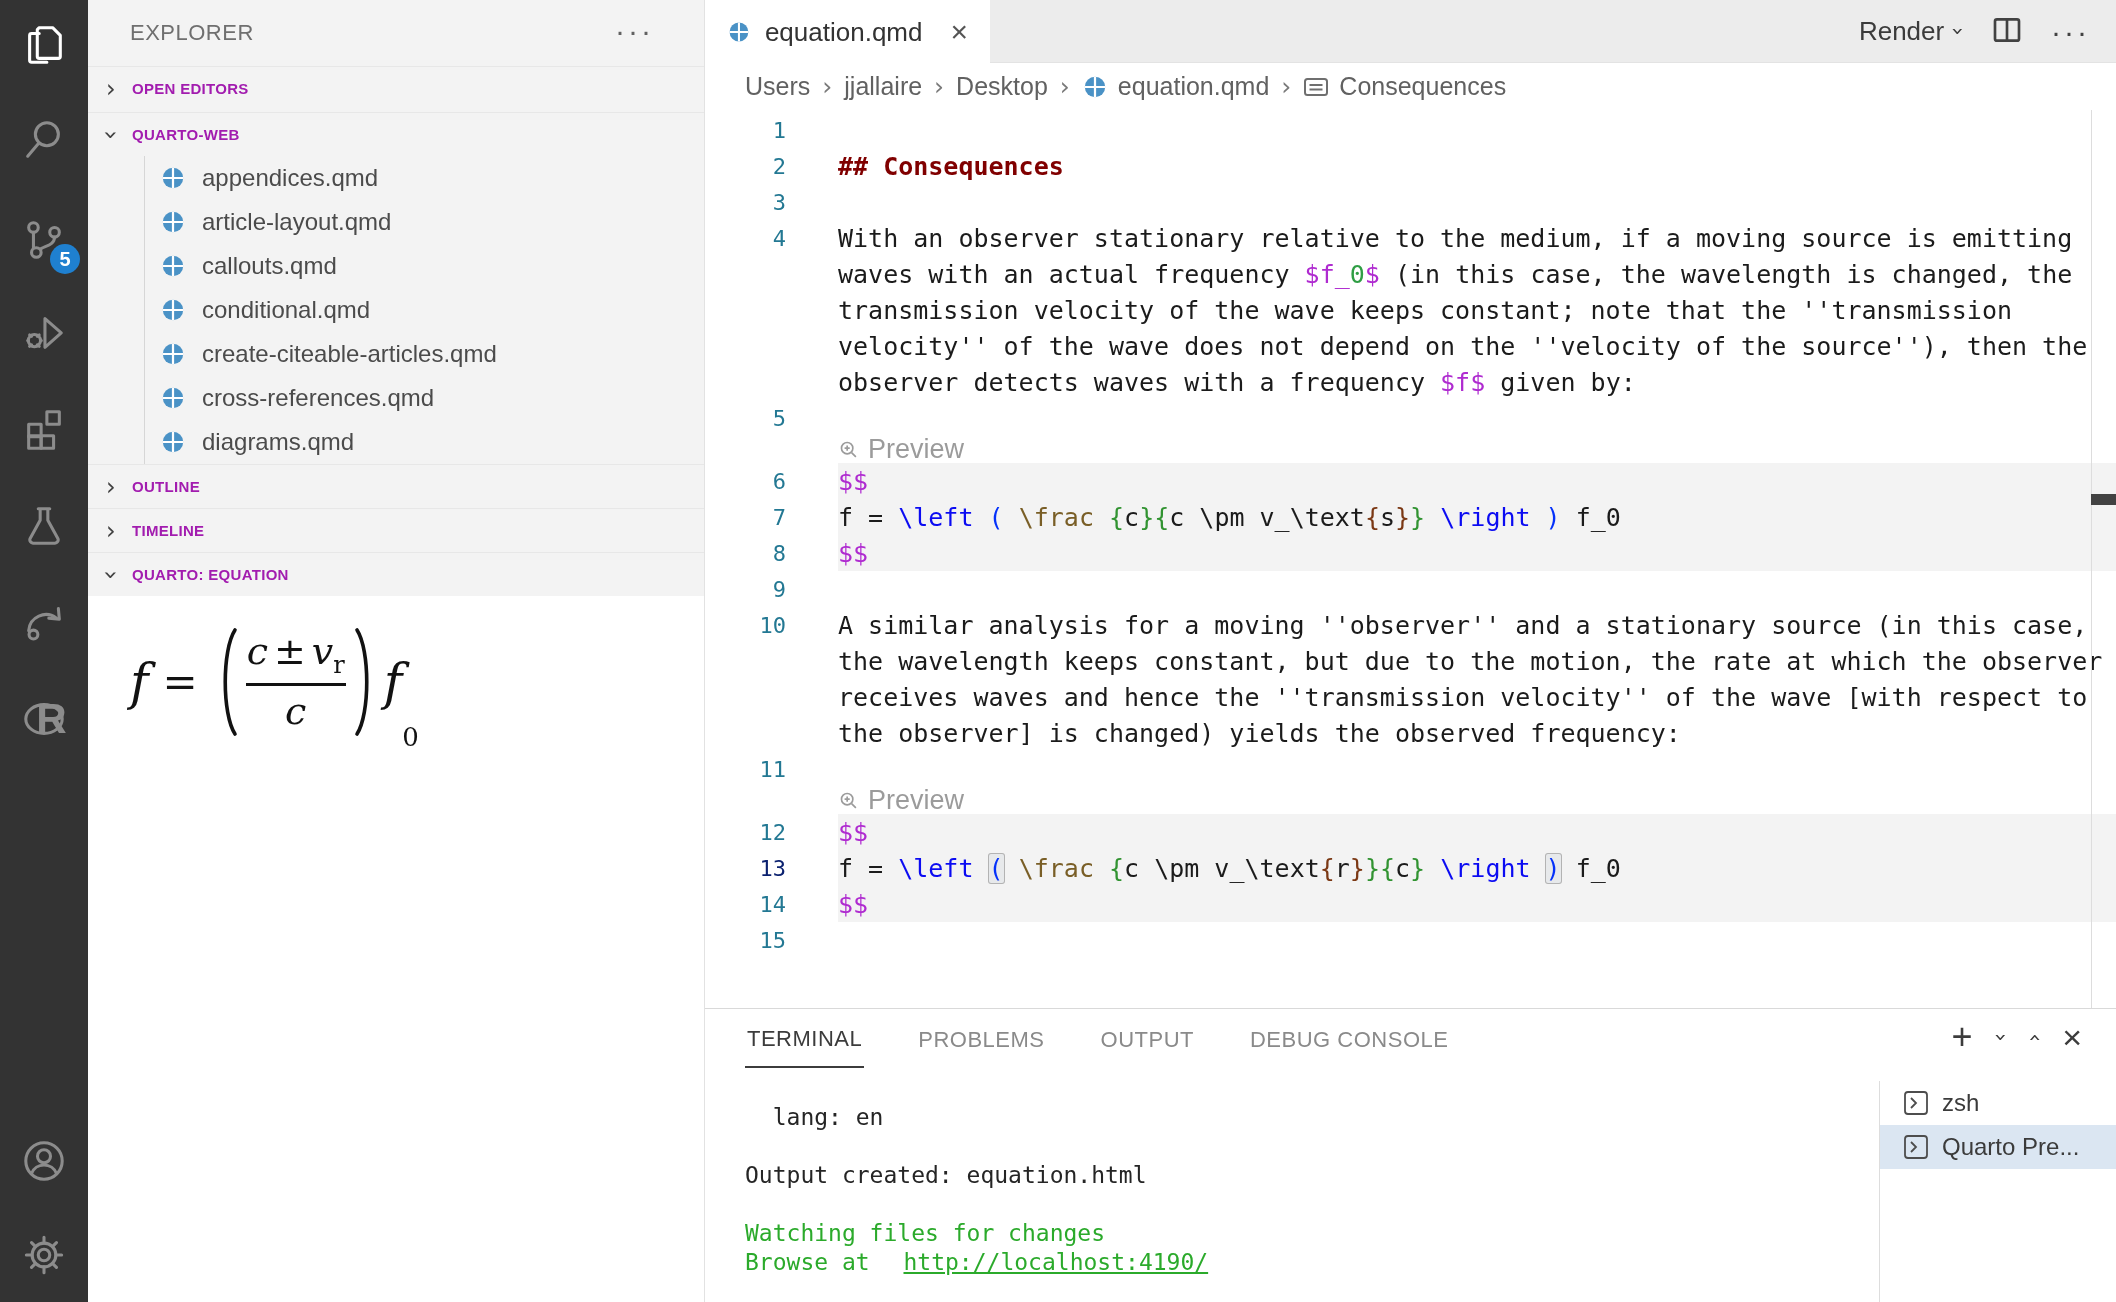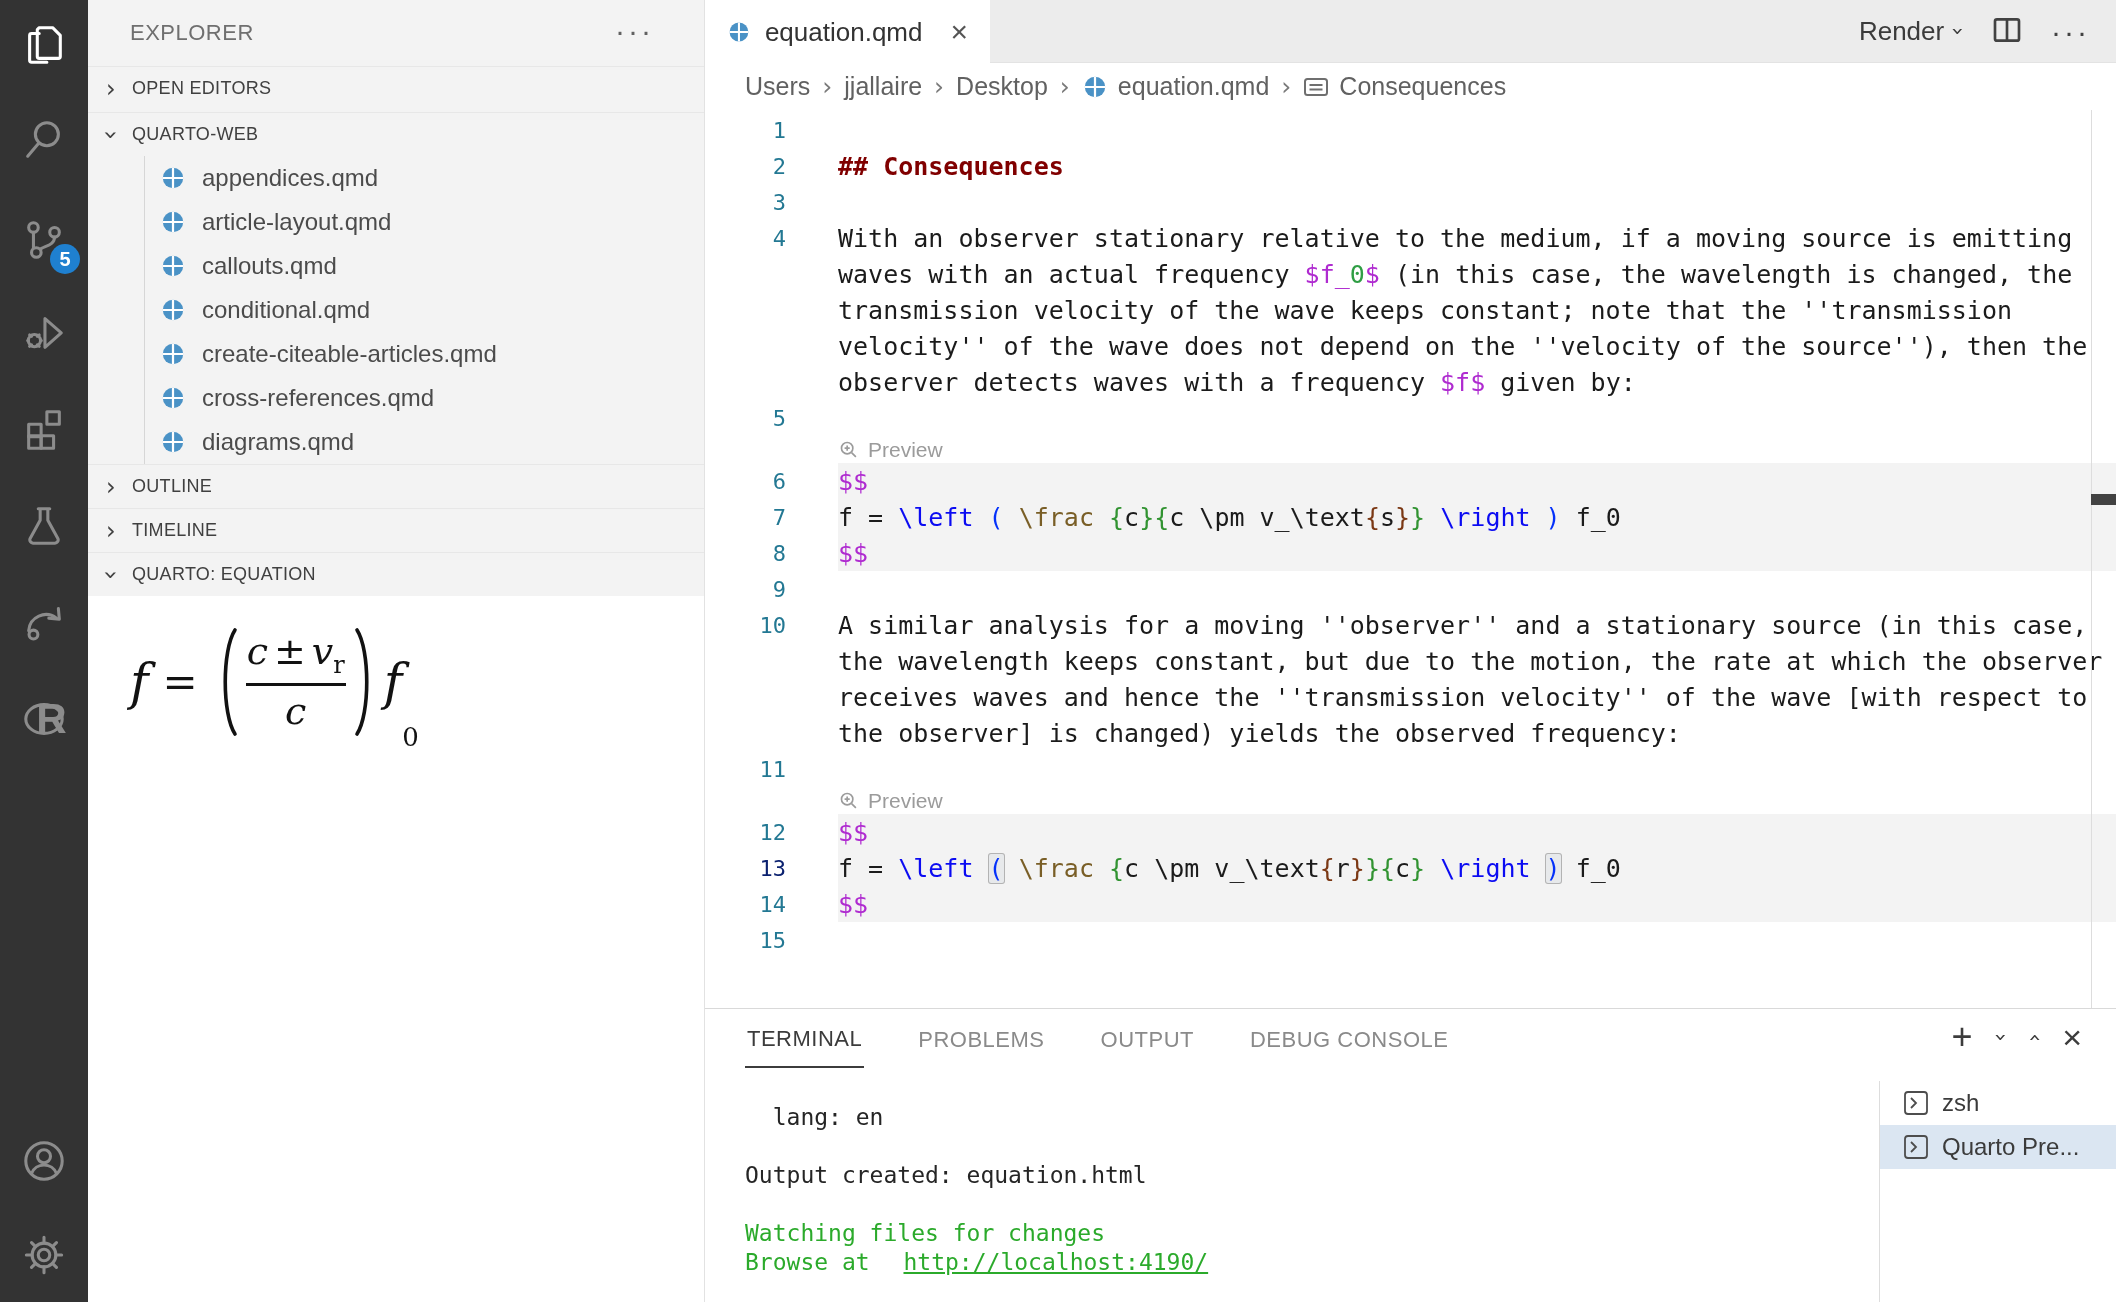--- a/index.html
+++ b/index.html
@@ -17,21 +17,21 @@
 
   
   .sidebar{position:absolute;left:88px;top:0;width:617px;height:1302px;background:#f3f3f3;border-right:1px solid #e2e2e2;}
   .sb-title{position:absolute;left:0;top:0;width:100%;height:66px;display:flex;align-items:center;padding-left:42px;font-size:22px;color:#6f6f6f;letter-spacing:.5px;}
   .sb-ellipsis{position:absolute;right:50px;top:16px;font-size:30px;color:#616161;letter-spacing:3px;line-height:30px;}
   .sb-row{position:absolute;left:0;width:100%;height:44px;display:flex;align-items:center;padding-left:18px;border-top:1px solid #e7e7e7;}
   .sb-row .chev{width:26px;font-size:24px;color:#424242;display:inline-block;}
   .chev-r, .chev-d, .chev-u{font-family:"DejaVu Sans",sans-serif;display:inline-block;}
   .chev-d{transform:rotate(90deg);}
   .chev-u{transform:rotate(-90deg);}
-  .sb-row .sb-label{font-size:18px;font-weight:400;color:#404040;letter-spacing:.3px;}
+  .sb-row .sb-label{font-size:15px;font-weight:700;color:#a21caf;letter-spacing:.3px;}
   .file-list{position:absolute;left:0;top:156px;width:100%;height:308px;}
   .file-row{height:44px;display:flex;align-items:center;padding-left:72px;cursor:pointer;}
   .file-row .fname{font-size:24px;color:#4b4b4b;margin-left:16px;}
   .indent-guide{position:absolute;left:56px;top:156px;width:1px;height:308px;background:#d6d6d6;}
   .eq-panel{position:absolute;left:0;top:596px;width:616px;height:706px;background:#ffffff;}
   .equation{display:flex;align-items:center;padding-top:30px;padding-left:42px;font-family:"DejaVu Serif",serif;color:#121212;}
   .eq-f{font-style:italic;font-size:50px;}
   .eq-eq{font-size:42px;margin:0 16px 0 14px;}
   .eq-paren{height:112px;}
   .frac{display:inline-flex;flex-direction:column;align-items:center;margin:0 6px;text-align:right;}
@@ -58,21 +58,21 @@
   .breadcrumbs .bc-icon{margin-right:10px;display:flex;}
 
   .editor{position:absolute;left:0;top:110px;width:100%;height:898px;background:#fff;overflow:hidden;font-family:"DejaVu Sans Mono","Liberation Mono",monospace;}
   .rows{position:absolute;left:0;top:2px;width:100%;}
   .row{display:flex;height:36px;align-items:center;}
   .row.lens{height:27px;}
   .gut{flex:none;width:133px;padding-right:52px;text-align:right;font-size:22px;color:#237893;}
   .gut.act{color:#0b216f;}
   .lc{flex:1;font-size:25px;white-space:pre;color:#1b1b1b;height:100%;display:flex;align-items:center;}
   .row.mathbg .lc{background:#f3f3f3;}
-  .lens-lbl{display:flex;align-items:center;color:#9b9b9b;font-family:"Liberation Sans",sans-serif;font-size:21px;}
+  .lens-lbl{display:flex;align-items:center;color:#9b9b9b;font-family:"Liberation Sans",sans-serif;font-size:27px;}
   .lens-lbl svg{width:22px;height:22px;stroke:#9b9b9b;fill:none;stroke-width:1.8;margin-right:8px;}
   .tk-txt{color:#1b1b1b;}
   .tk-hd{color:#800000;font-weight:700;}
   .tk-pu{color:#af2bd0;}
   .tk-gr{color:#2f9e44;}
   .tk-kw{color:#0b0bf2;}
   .tk-fn{color:#795e26;}
   .tk-br1{color:#0431fa;}
   .tk-br2{color:#319331;}
   .tk-br3{color:#7b3814;}

